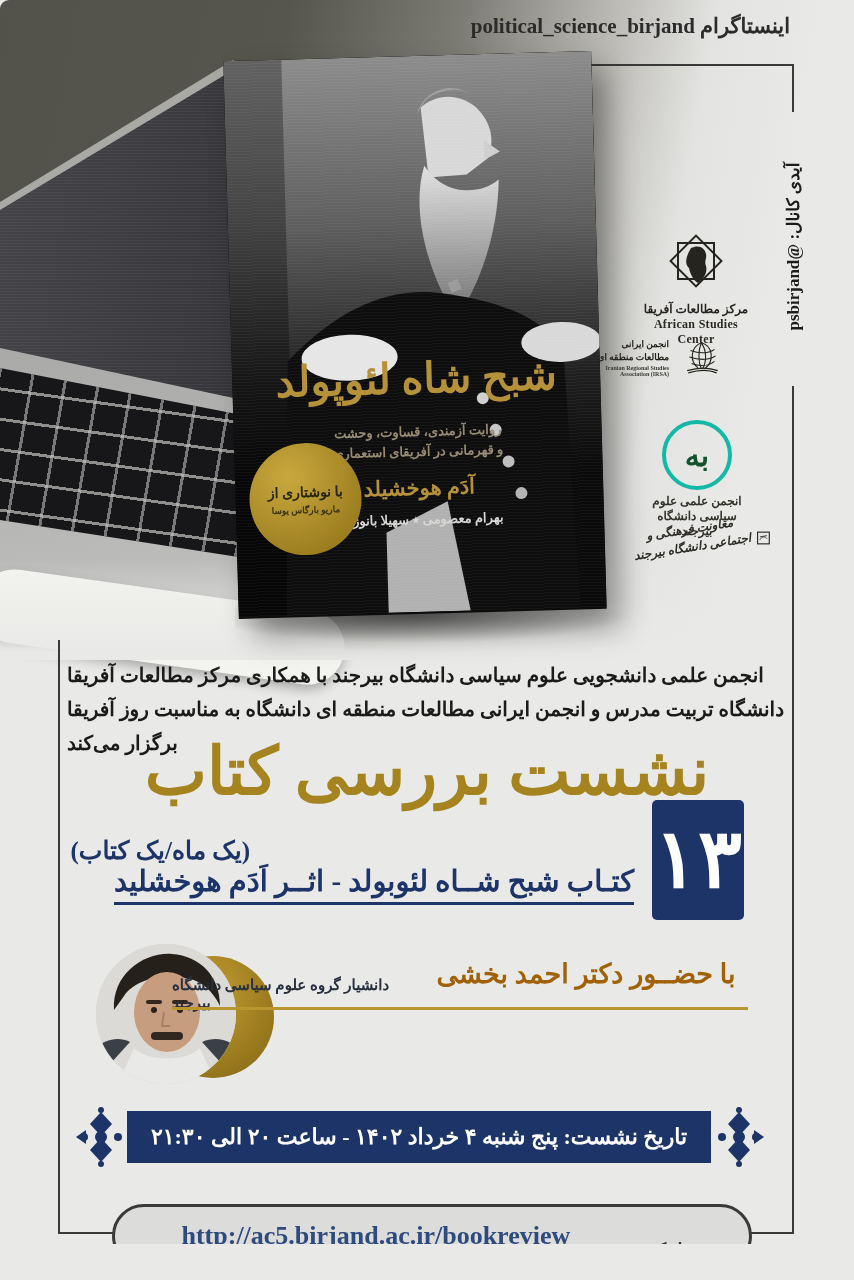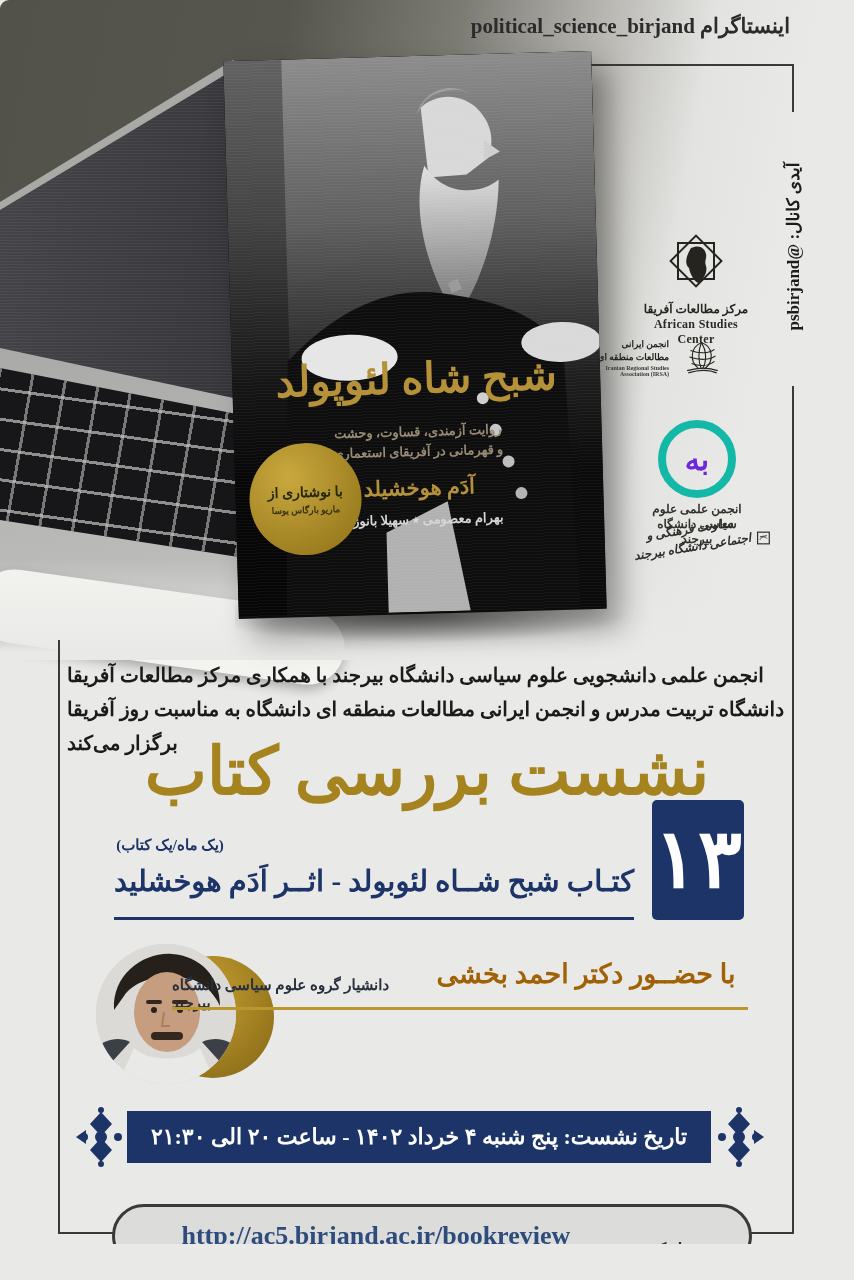--- a/index.html
+++ b/index.html
@@ -63,40 +63,40 @@
     transform:rotate(-90deg);font-size:17px;font-weight:800;color:#1c1c1c;white-space:nowrap;}
   
   .logo{position:absolute;z-index:6;text-align:center;color:#26241e;}
   .logo .cap-fa{font-size:12px;font-weight:800;margin-top:2px;}
   .logo .cap-en{font-size:12px;font-weight:800;letter-spacing:.3px;color:#2b2a25;}
   .logo-afr{left:640px;top:226px;width:112px;}
   .logo-irsa{left:596px;top:326px;width:124px;display:flex;align-items:center;gap:16px;text-align:right;}
   .logo-irsa .t-fa{font-size:9px;font-weight:800;line-height:1.5;}
   .logo-irsa .t-en{font-size:6px;font-weight:700;color:#3c3b35;}
   .logo-psa{left:652px;top:420px;width:90px;}
-  .logo-psa .ring{width:62px;height:62px;border:8px solid #14b8a6;border-radius:50%;
+  .logo-psa .ring{width:62px;height:62px;border:4px solid #14b8a6;border-radius:50%;
     margin:0 auto;display:flex;align-items:center;justify-content:center;
-    font-size:30px;font-weight:900;color:#6d28d9;}
+    font-size:30px;font-weight:900;color:#14532d;}
   .logo-psa .cap{font-size:12px;font-weight:700;margin-top:4px;color:#33322c;}
   .logo-cult{left:630px;top:520px;width:140px;display:flex;align-items:center;gap:5px;}
   .logo-cult .callig{font-size:12px;font-weight:800;font-style:italic;color:#2e2d28;
     transform:rotate(-9deg);line-height:1.5;}
   
   .intro{position:absolute;left:67px;top:658px;width:720px;z-index:6;text-align:left;
     font-size:20px;font-weight:700;color:#1b1b1b;line-height:1.7;}
   .gold-title{position:absolute;left:59px;top:733px;width:736px;z-index:6;text-align:center;
     font-size:66px;font-weight:900;color:#a5831f;letter-spacing:-2px;white-space:nowrap;}
-  .series-note{position:absolute;left:90px;top:836px;width:160px;z-index:6;text-align:center;
-    font-size:15px;font-weight:800;color:#1d3468;white-space:nowrap;}
+  .series-note{position:absolute;left:90px;top:836px;width:160px;z-index:6;text-align:right;
+    font-size:25px;font-weight:800;color:#1d3468;white-space:nowrap;}
   .num-badge{position:absolute;left:652px;top:800px;width:92px;height:120px;z-index:6;
     background:#1d3468;border-radius:5px;display:flex;align-items:center;justify-content:center;
     color:#ffffff;font-size:82px;font-weight:900;line-height:1;}
   .book-line{position:absolute;left:100px;top:864px;width:548px;z-index:6;text-align:center;}
   .book-line span{display:inline-block;font-size:29px;font-weight:800;color:#1d3468;
-    border-bottom:3px solid #1d3468;padding-bottom:19px;white-space:nowrap;}
+    border-bottom:3px solid #1d3468;padding-bottom:4px;white-space:nowrap;}
   
   .spk-photo{position:absolute;left:96px;top:944px;width:178px;height:142px;z-index:6;}
   .spk-photo .gold-c{position:absolute;left:56px;top:12px;width:122px;height:122px;border-radius:50%;
     background:radial-gradient(circle at 38% 32%,#c9a234,#90711a 80%);}
   .spk-photo .face{position:absolute;left:0;top:0;width:140px;height:140px;border-radius:50%;
     overflow:hidden;background:#d8d6d2;}
   .spk-name{position:absolute;left:425px;top:958px;width:322px;z-index:6;text-align:center;
     font-size:27px;font-weight:900;color:#a16207;white-space:nowrap;}
   .spk-role{position:absolute;left:172px;top:976px;width:250px;z-index:6;text-align:left;
     font-size:15px;font-weight:700;color:#28303f;}

